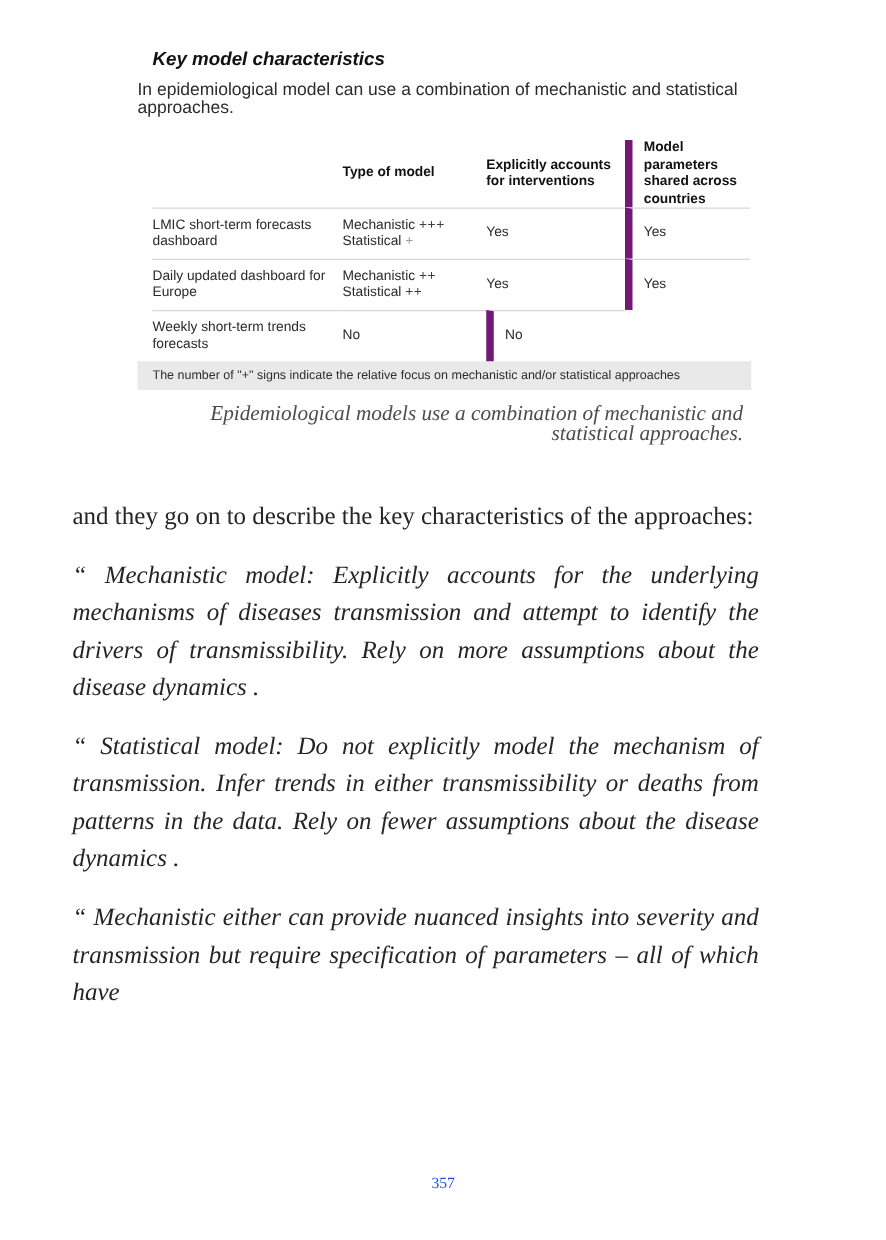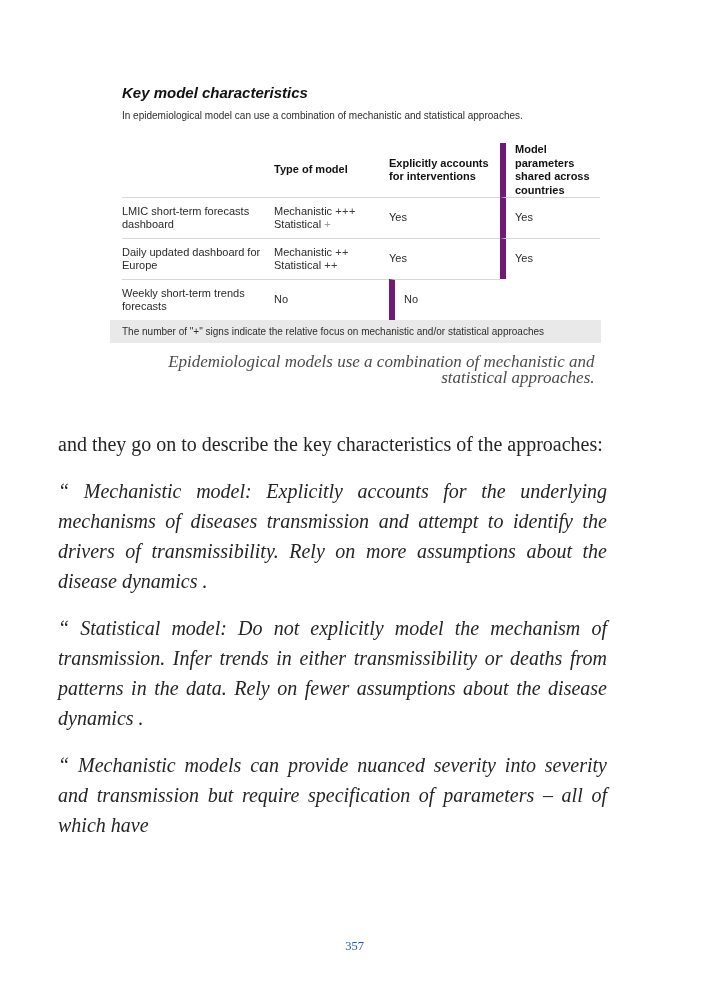--- a/index.html
+++ b/index.html
@@ -2,36 +2,36 @@
 <html><head>
 <meta charset="utf-8">
 <style>
   html,body{margin:0;padding:0;background:#ffffff;}
   .page{
     position:relative;
     width:709px;height:992px;
     background:#ffffff;
     overflow:hidden;
     box-sizing:border-box;
-    padding-top:84px;
+    padding-top:39px;
     font-family:"Liberation Sans", sans-serif;
     color:#1c1c1c;
   }
 
   
   .figure{margin-left:110px;width:491px;}
   .fig-title{
     margin-left:12px;
     font-family:"Liberation Sans", sans-serif;
     font-weight:bold;font-style:italic;
     font-size:15px;line-height:18px;color:#111;
   }
   .fig-subtitle{
-    margin-left:12px;margin-top:7px;
-    font-size:10px;line-height:14px;color:#2b2b2b;
+    margin-top:7px;
+    font-size:14px;line-height:14px;color:#2b2b2b;
   }
   .tbl{
     margin-top:20px;margin-left:12px;
     display:grid;
     grid-template-columns:152px 115px 111px 100px;
     width:478px;
   }
   .cell{box-sizing:border-box;font-size:11px;line-height:13.5px;color:#2a2a2a;}
   .cell.h{
     font-weight:bold;color:#111;
@@ -130,18 +130,18 @@
       <span>The number of "+" signs indicate the relative focus on mechanistic and/or statistical approaches</span>
     </div>
   </div>
 
   <div class="caption">Epidemiological models use a combination of mechanistic and statistical approaches.</div>
 
   <div class="body-text">
     <p class="intro">and they go on to describe the key characteristics of the approaches:</p>
     <p class="quote">“ Mechanistic model: Explicitly accounts for the underlying mechanisms of diseases transmission and attempt to identify the drivers of transmissibility. Rely on more assumptions about the disease dynamics .</p>
     <p class="quote">“ Statistical model: Do not explicitly model the mechanism of transmission. Infer trends in either transmissibility or deaths from patterns in the data. Rely on fewer assumptions about the disease dynamics .</p>
-    <p class="quote">“ Mechanistic models can provide nuanced severity into severity and transmission but require specification of parameters – all of which have</p>
+    <p class="quote">“ Mechanistic either can provide nuanced insights into severity and transmission but require specification of parameters – all of which have</p>
   </div>
 
   <div class="pageno">357</div>
 
 </div>
 
 </body></html>

